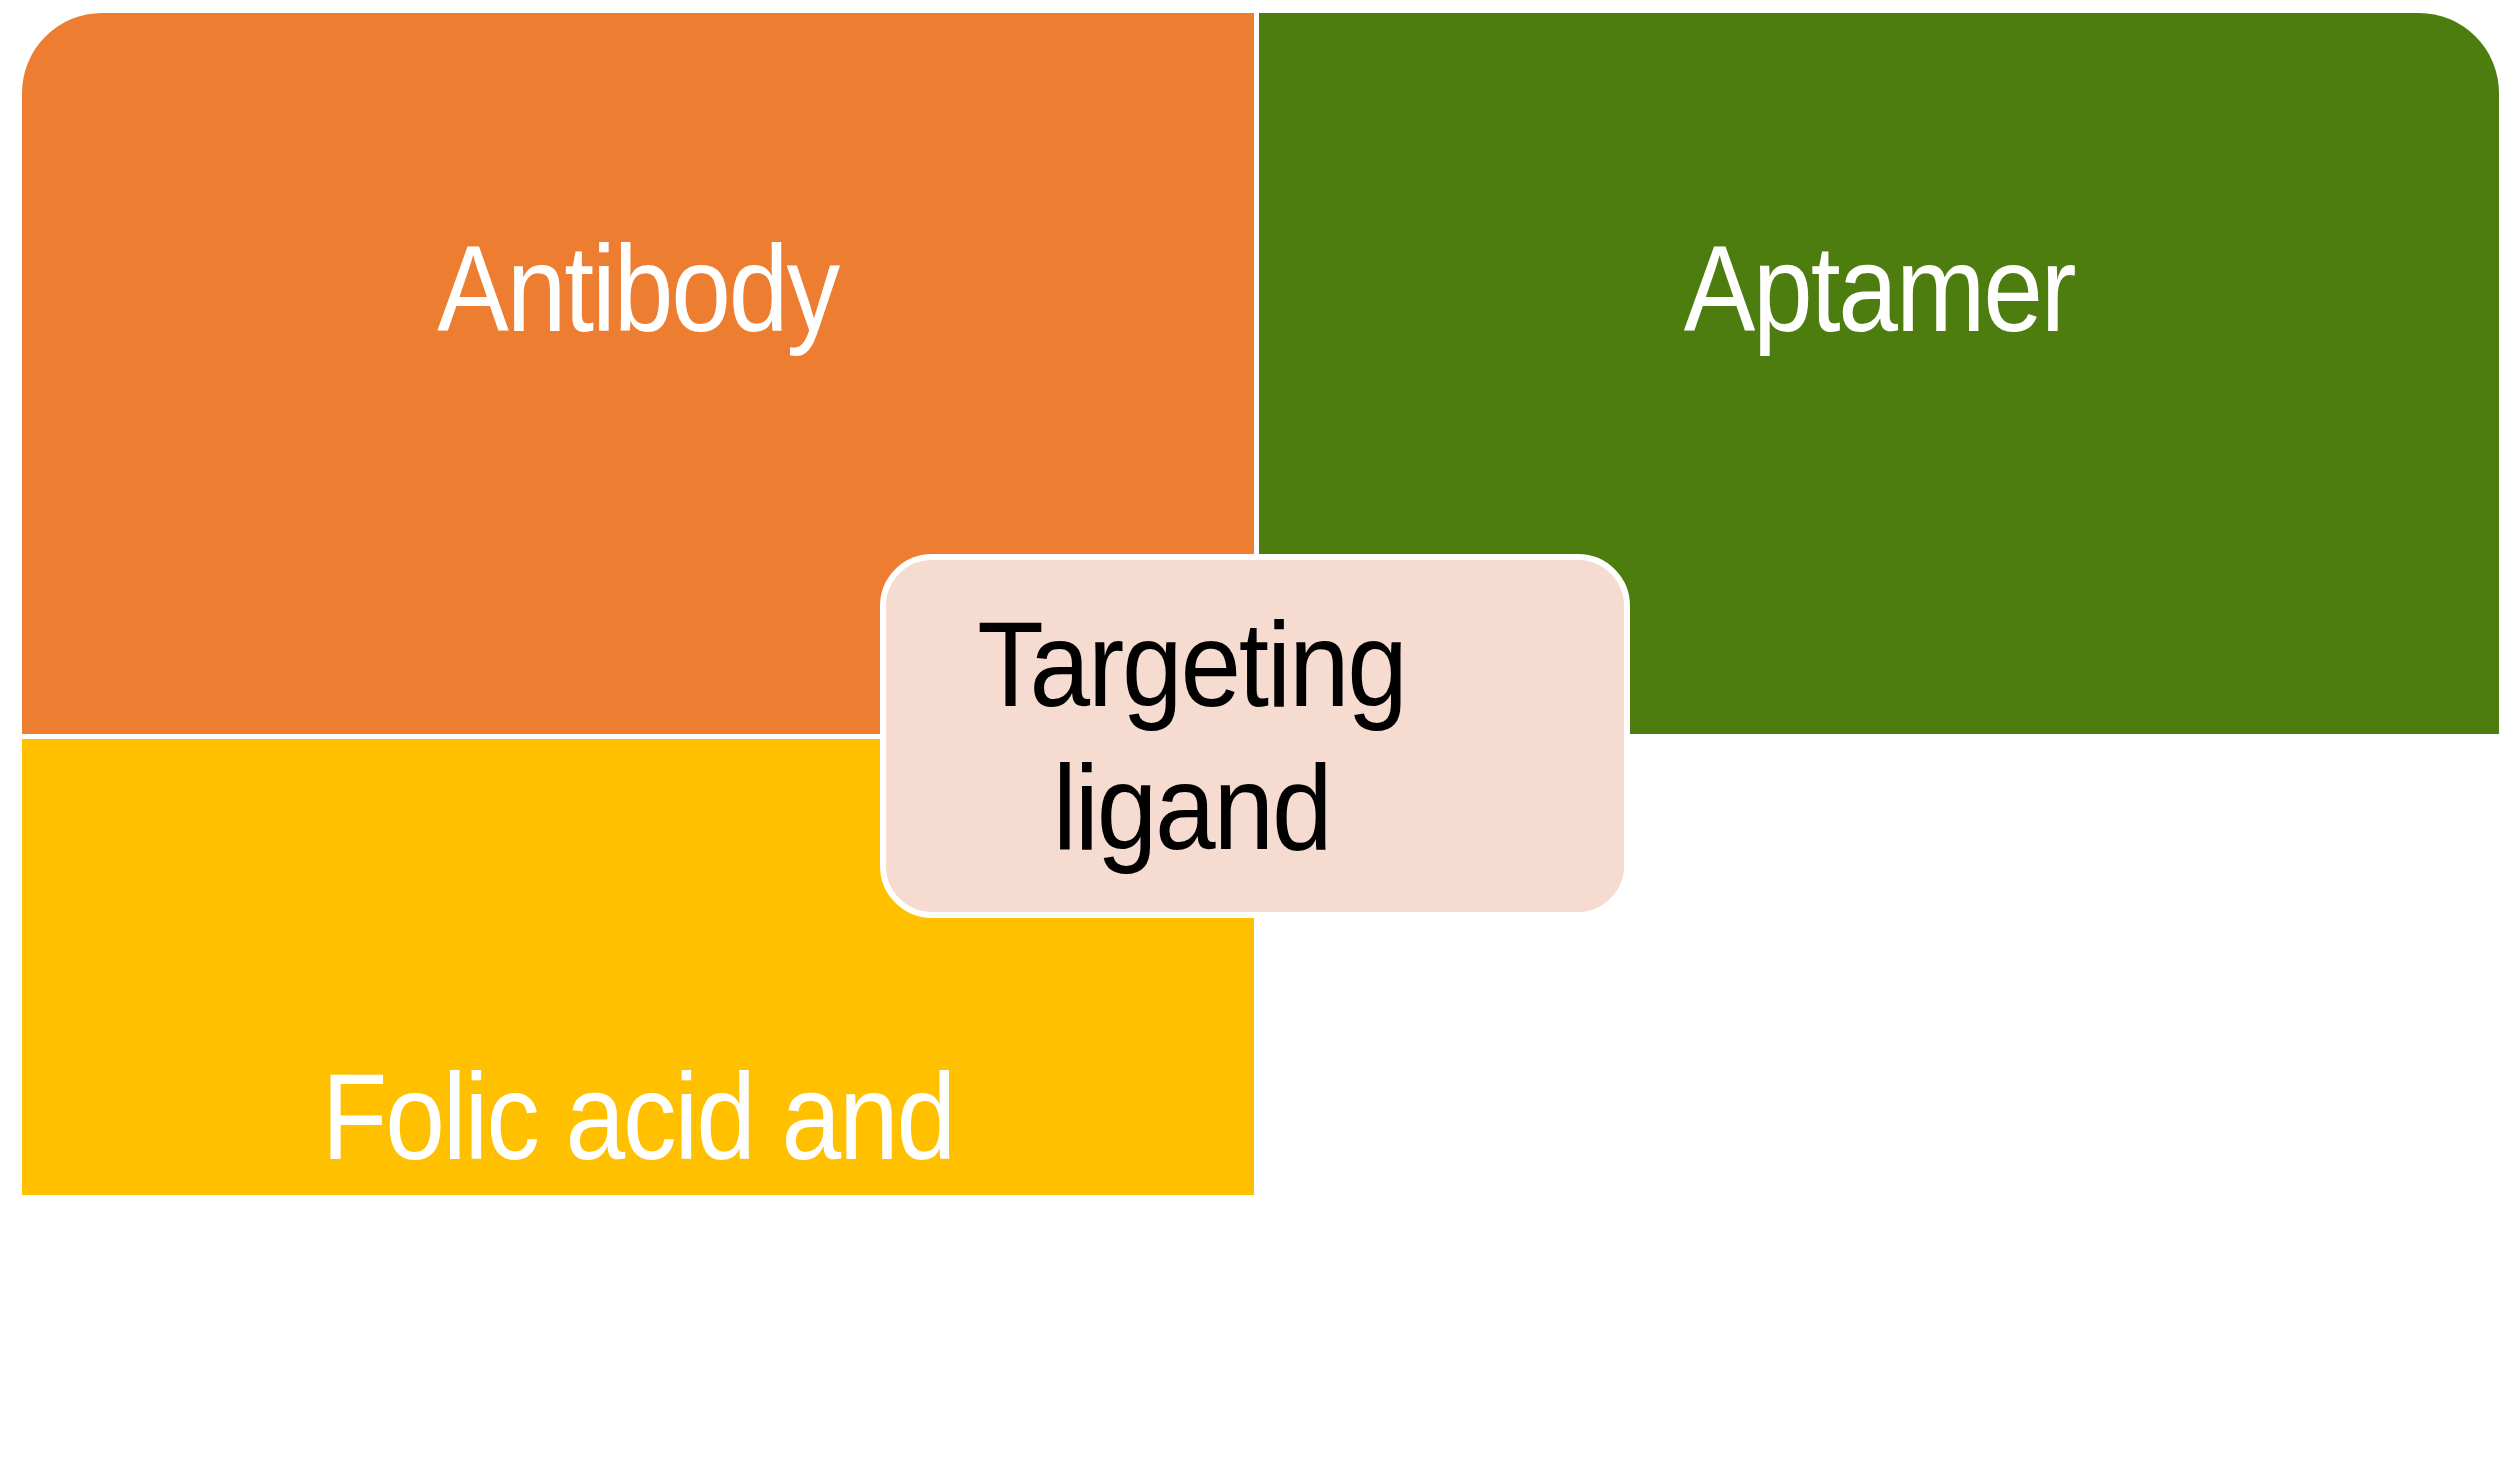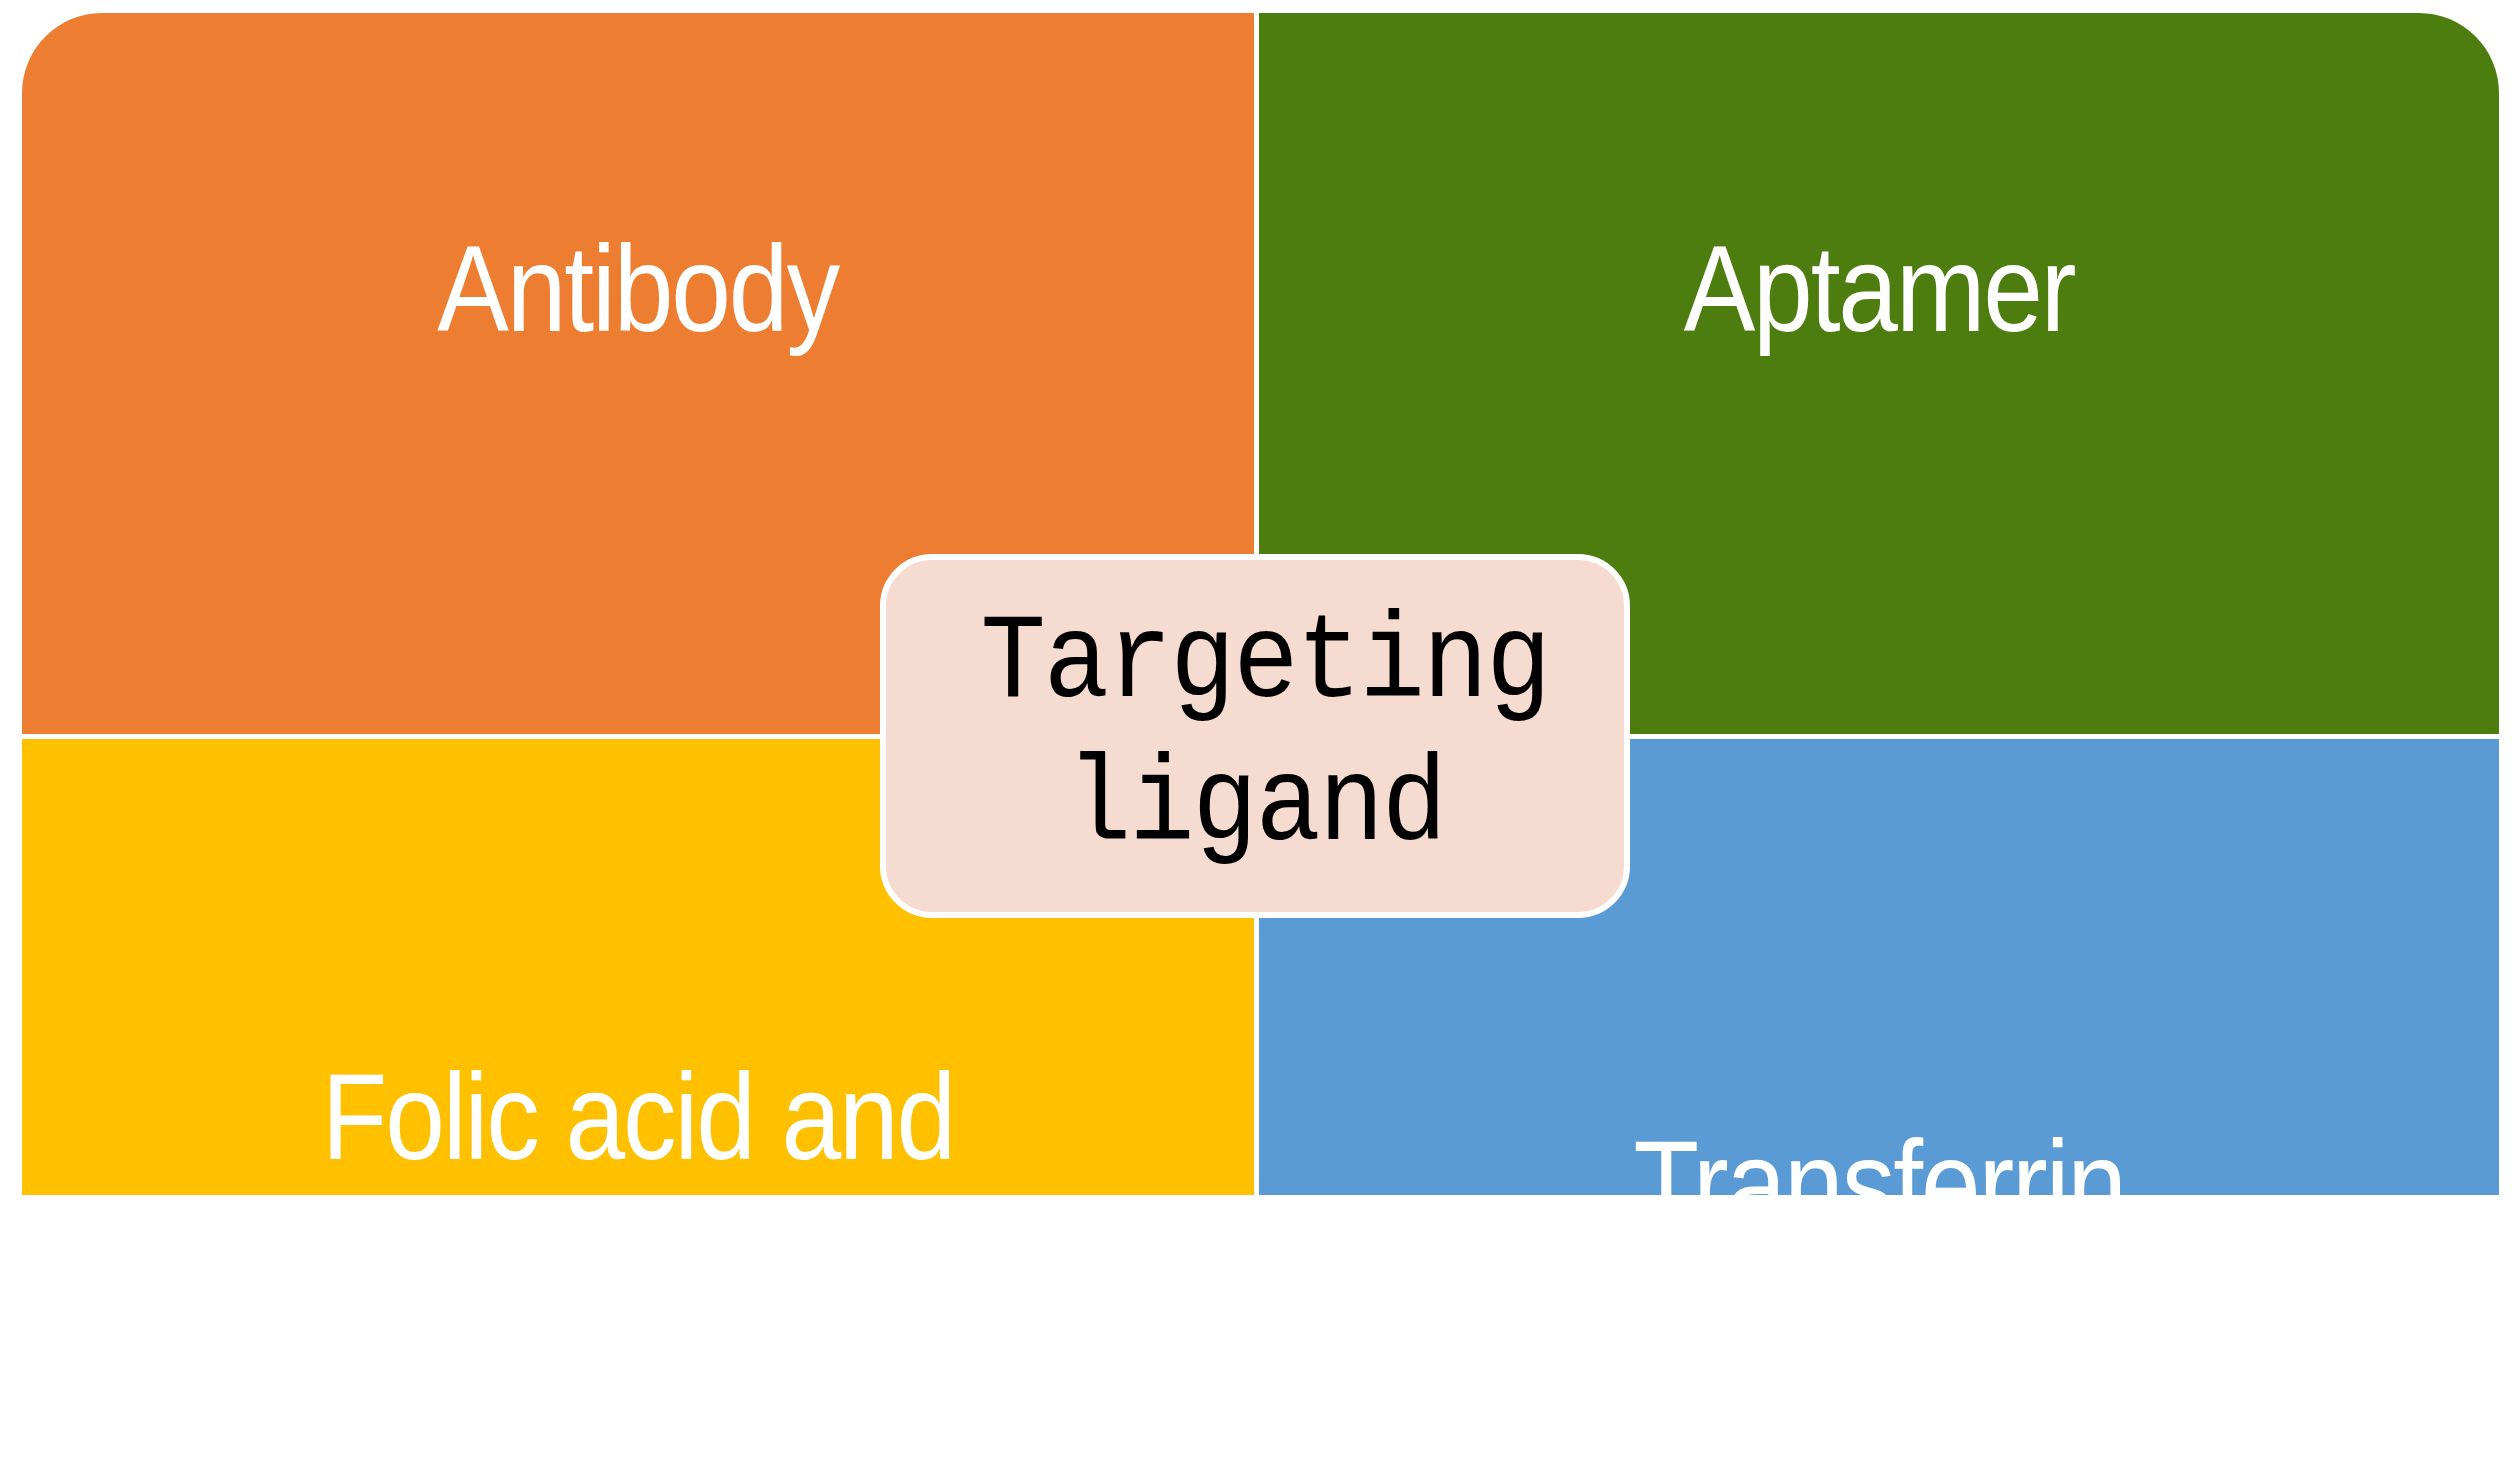--- a/index.html
+++ b/index.html
@@ -70,23 +70,21 @@
     position: absolute;
     left: 880px;
     top: 554px;
     width: 750px;
     height: 364px;
     box-sizing: border-box;
     border: 6.1px solid #ffffff;
     border-radius: 52px;
     display: flex;
     align-items: center;
-    justify-content: center;
     text-align: center;
-    font-family: Liberation Mono, monospace;
   }
   .center-label {
     width: 611px;
     color: #000000;
     font-size: 121px;
     line-height: 1.18;
     letter-spacing: -0.02em;
     transform: scaleX(0.9);
     transform-origin: 50% 50%;
   }
@@ -109,25 +107,20 @@
         <span class="tx">Aptamer</span>
       </div>
     </div>
 
     <div class="quad bl" style="background: rgb(255, 192, 0);">
       <div class="quad-label fa wrap2">
         <span class="tx">Folic acid and hyaluronic acid</span>
       </div>
     </div>
 
-    <div class="quad br" style="background: rgb(91, 155, 213);">
-      <div class="quad-label tf">
-        <span class="tx">Transferrin</span>
-      </div>
-    </div>
 
   </div>
 
   <div class="center-box" style="background: rgb(246, 219, 209);">
     <div class="center-label">Targeting ligand</div>
   </div>
 
 </div>
 
 

